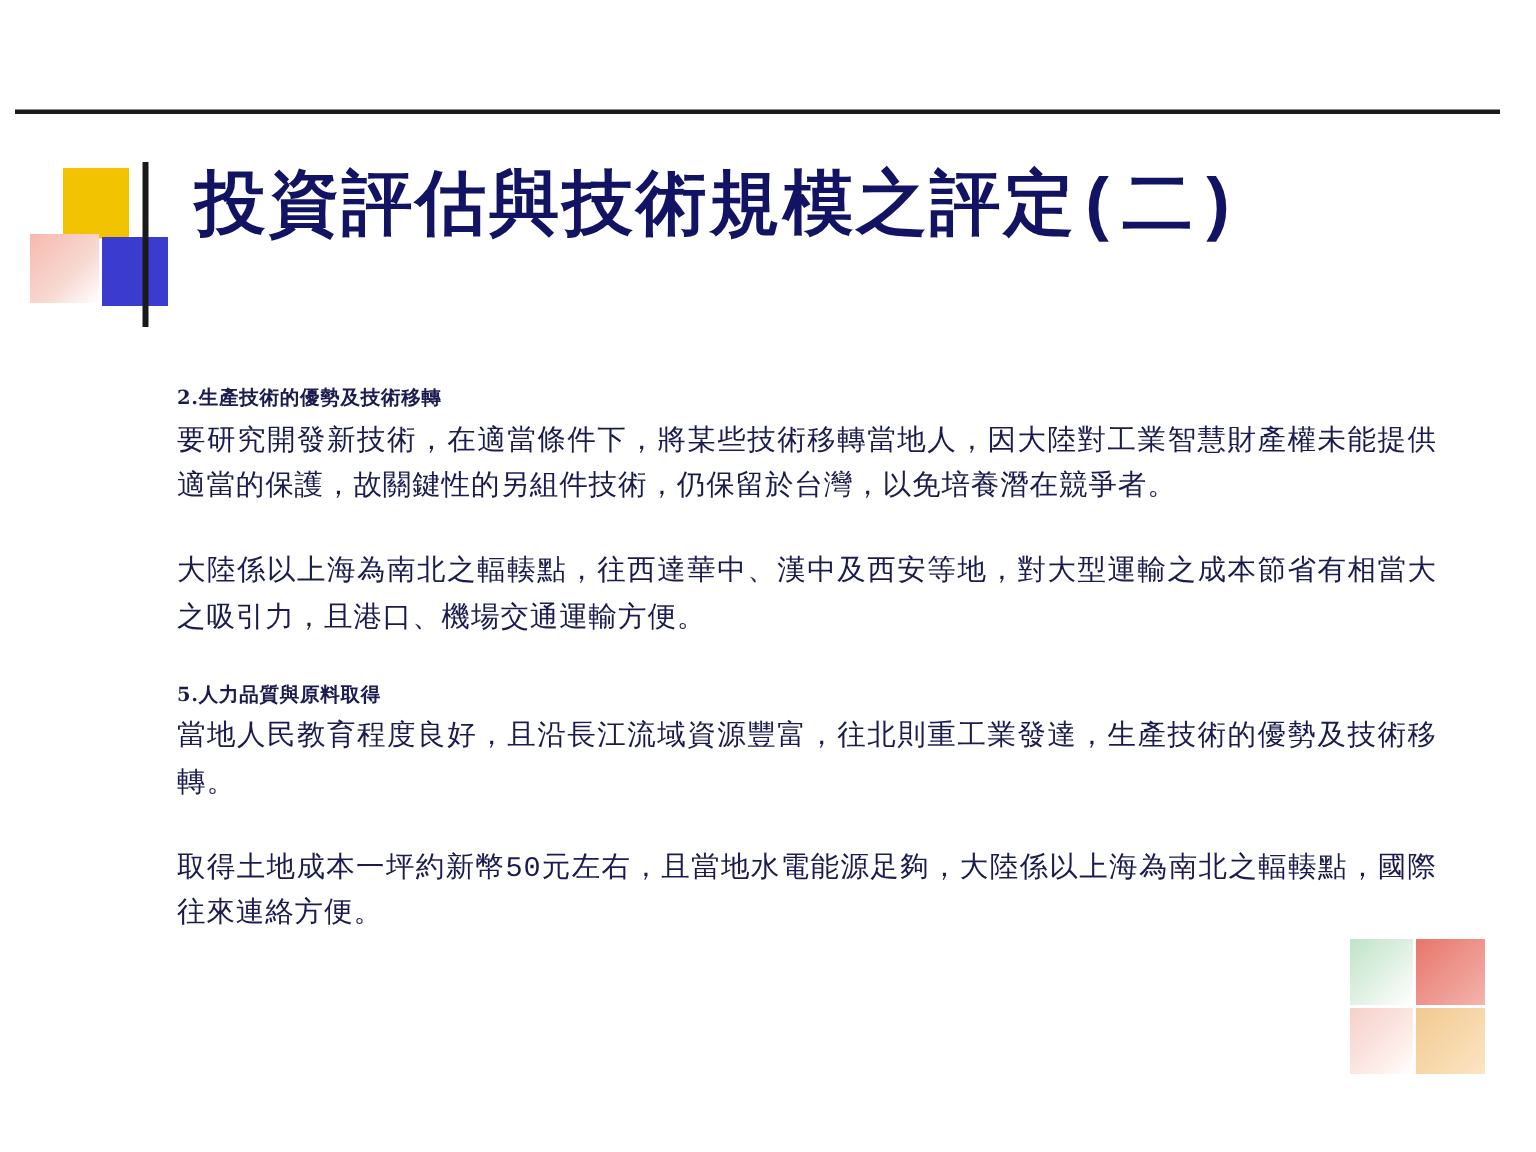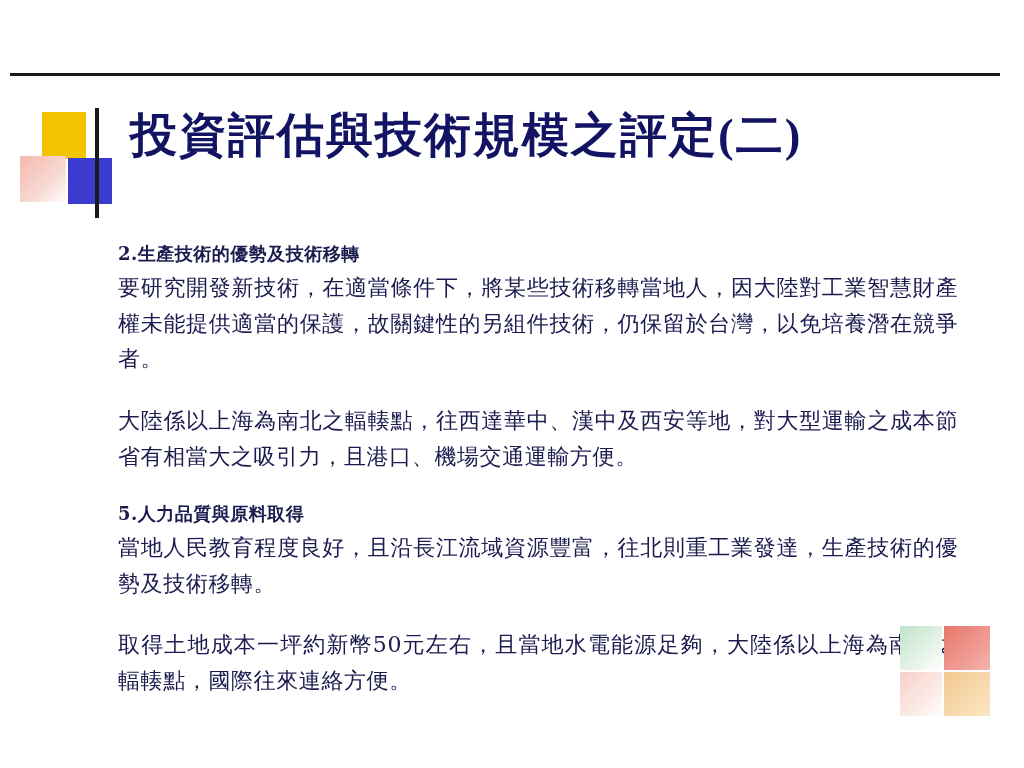--- a/index.html
+++ b/index.html
@@ -101,52 +101,54 @@
     height: 44px;
     background: linear-gradient(135deg, #f2c98f 0%, #fbe5c4 100%);
   }
 
   
   .slide-title {
     position: absolute;
     left: 130px;
     top: 104px;
     width: 860px;
-    font-family: Liberation Serif, serif;
+    font-family: Liberation Mono, monospace;
     font-size: 47px;
     font-weight: bold;
     letter-spacing: 2px;
     color: #131363;
     white-space: nowrap;
   }
 
   
   .content {
     position: absolute;
     left: 118px;
     top: 240px;
     width: 840px;
     color: #1b1b4f;
   }
   .block {
     margin-bottom: 26px;
   }
   .block:last-child { margin-bottom: 0; }
   .block-heading {
-    font-size: 18px;
+    font-size: 13px;
     font-weight: bold;
     line-height: 1.5;
     letter-spacing: 0.5px;
     margin-bottom: 3px;
+    margin-top: 16px;
   }
   .block-body {
-    font-size: 22px;
+    font-size: 19px;
     line-height: 1.62;
     letter-spacing: 0.6px;
     text-align: justify;
+    font-family: Liberation Mono, monospace;
   }
 </style>
 </head>
 <body>
 
 <div class="deco-tl">
   <div class="sq sq-yellow"></div>
   <div class="sq sq-pink"></div>
   <div class="sq sq-blue"></div>
   <div class="vline"></div>

